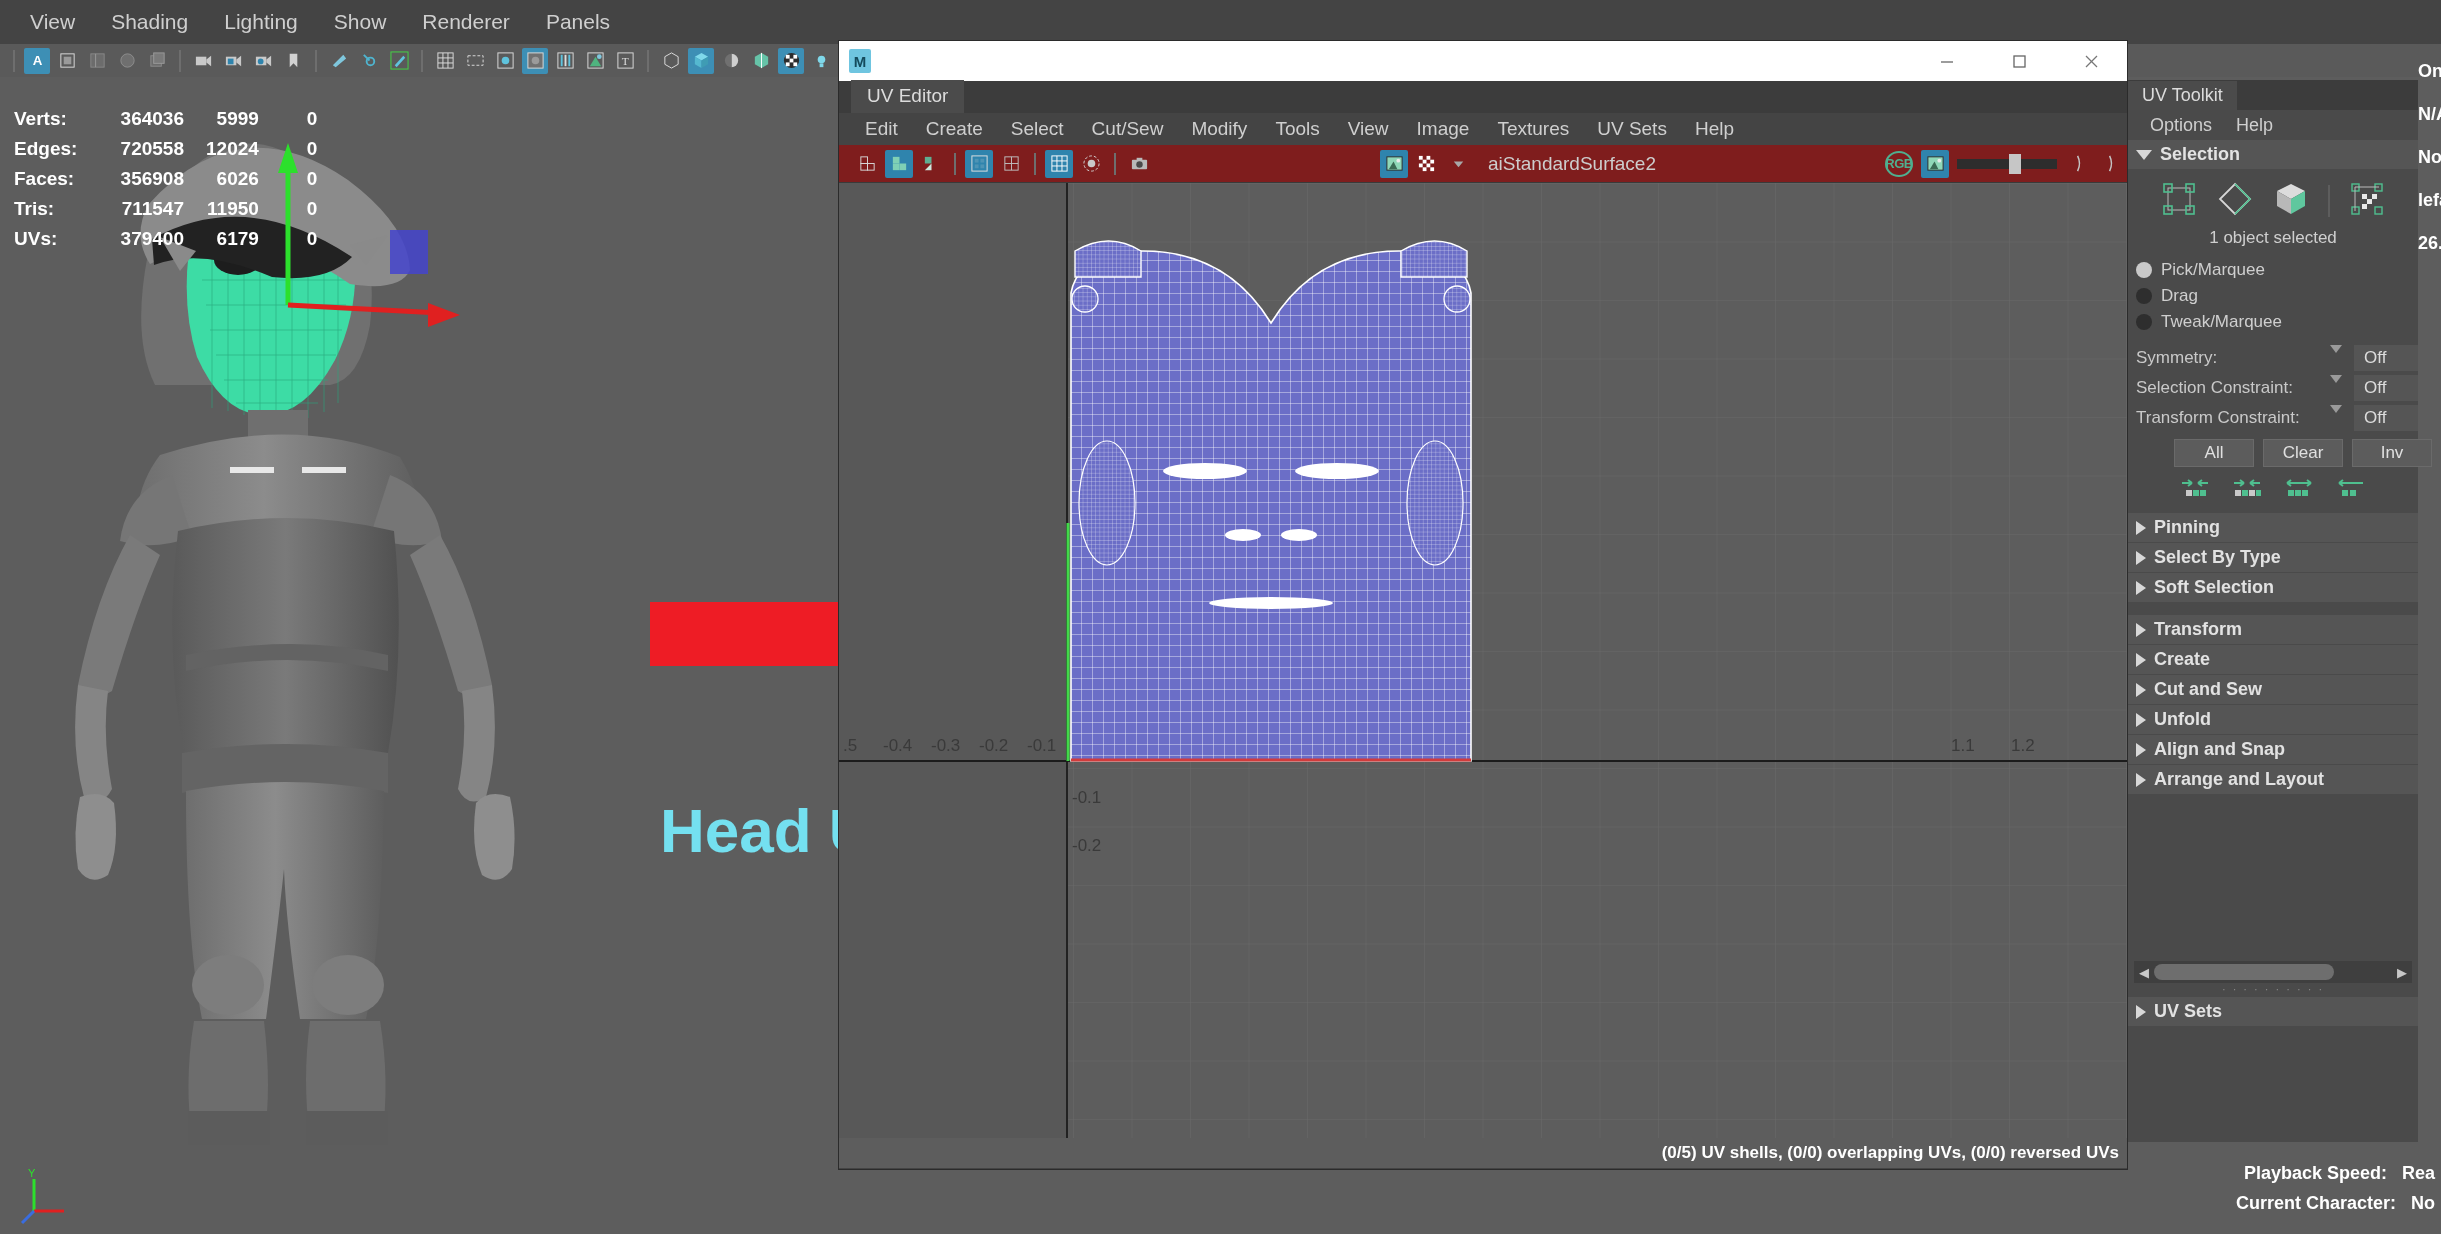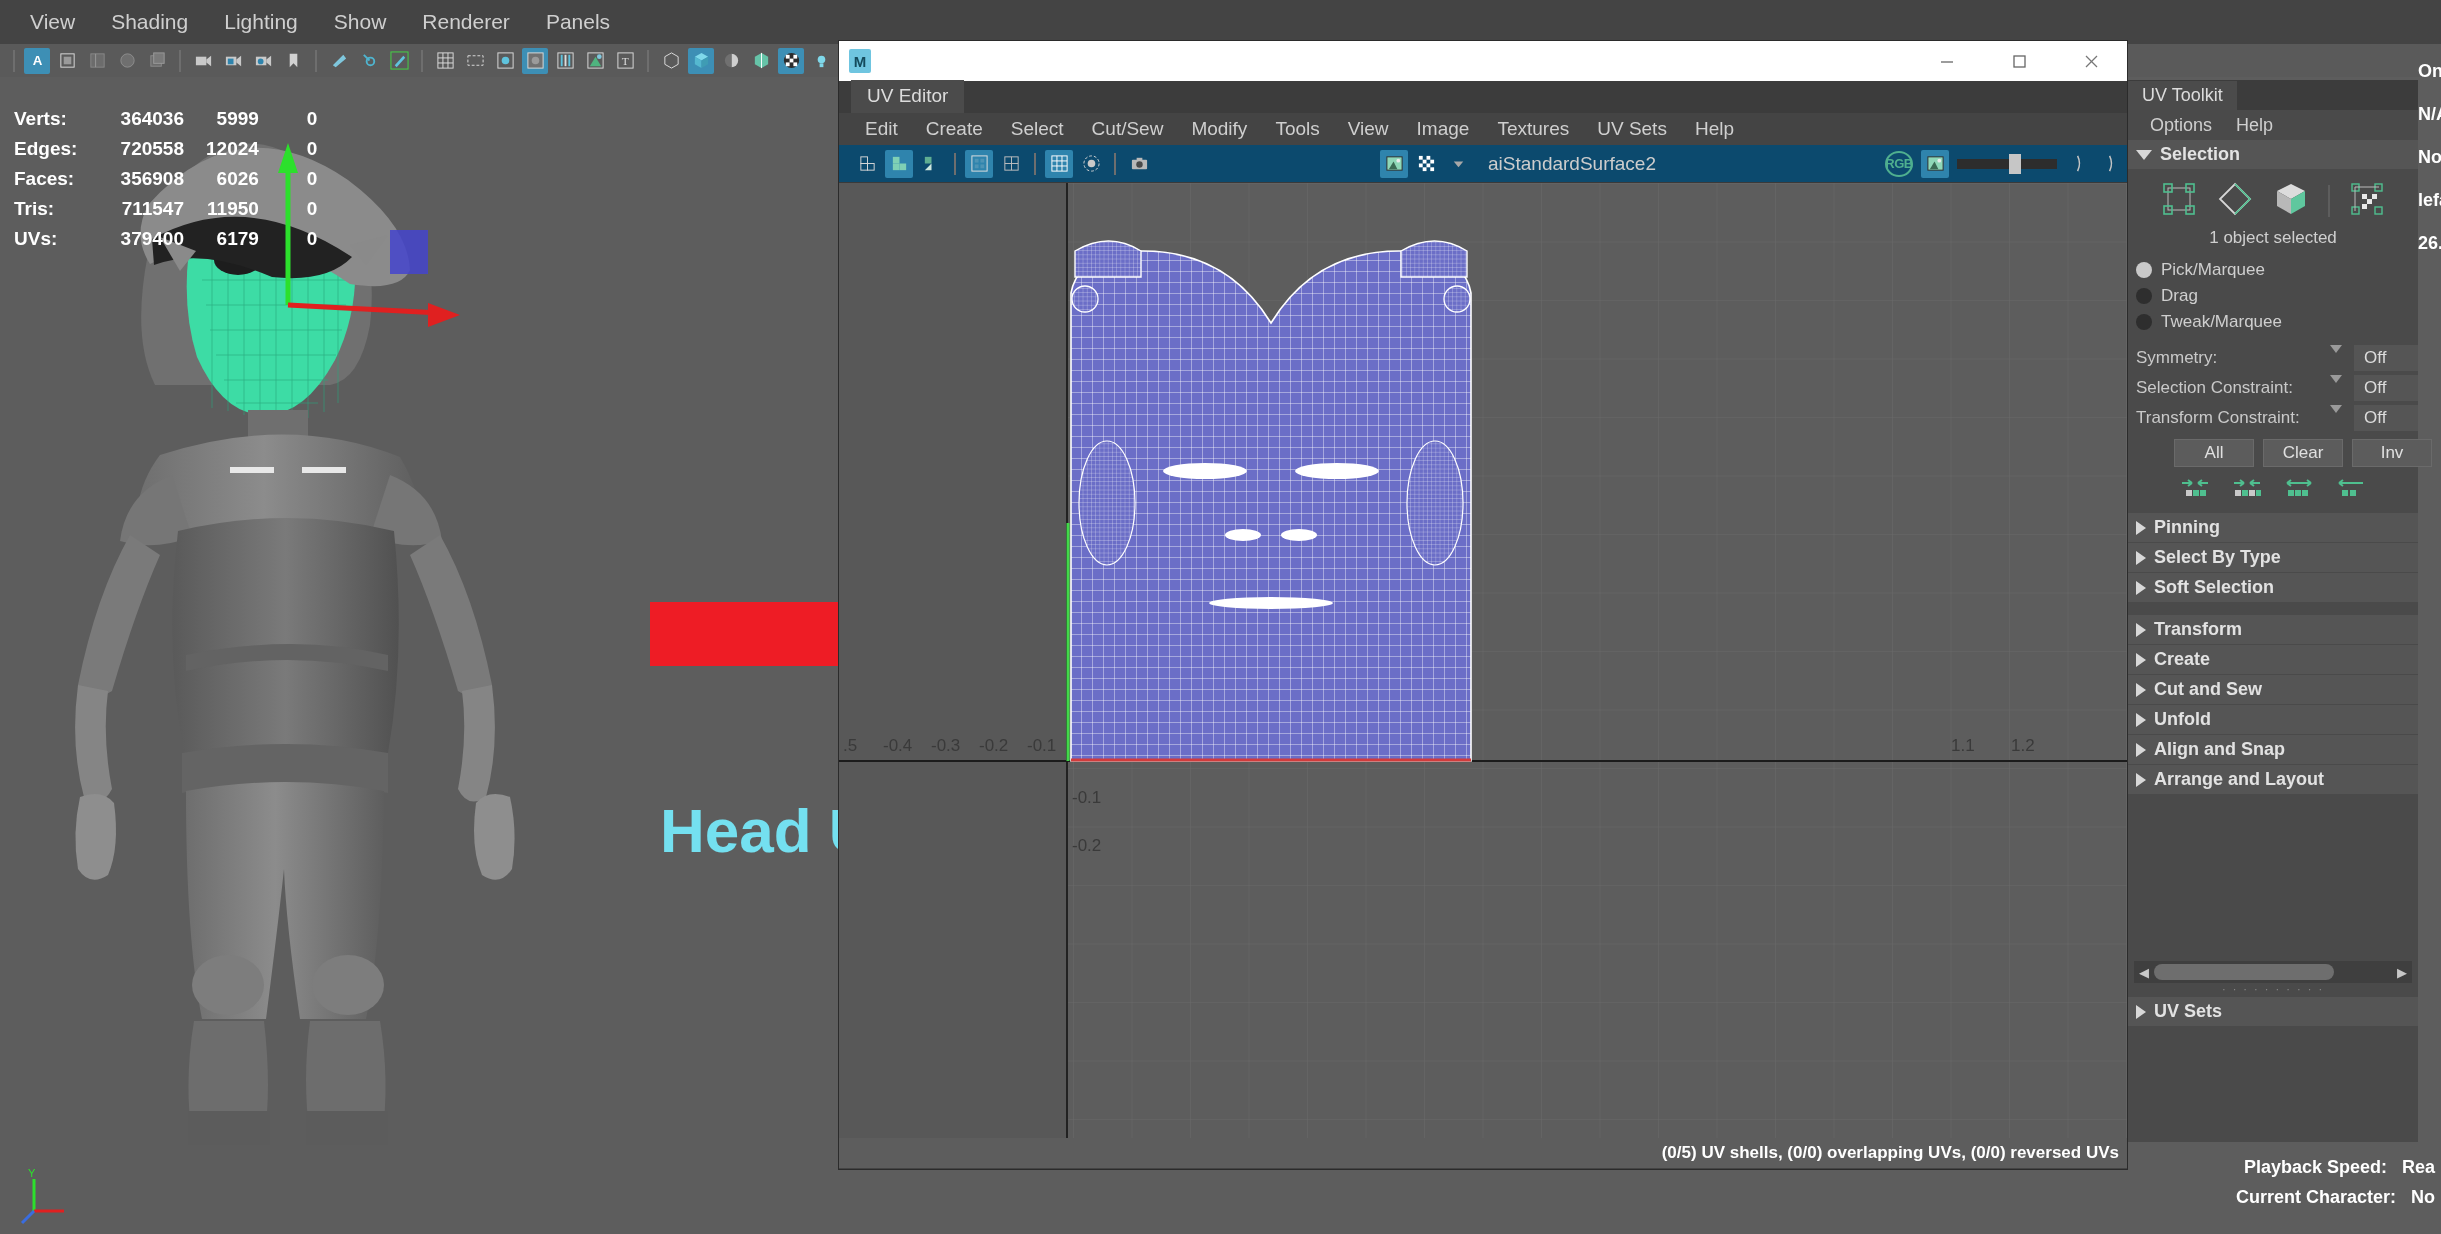--- a/index.html
+++ b/index.html
@@ -58,21 +58,21 @@
   .wbtn { width:72px; height:40px; display:flex; align-items:center; justify-content:center; }
   .wbtn svg { stroke:#555; }
 
   .uvtabbar { height:32px; background:#3c3c3c; display:flex; align-items:flex-end;padding-left:12px; }
   .uvtab { background:#4b4b4b; color:#dcdcdc; font-size:19px; padding:5px 16px 6px 16px; }
 
   .uvmenubar { height:32px; background:#444444; display:flex; align-items:center;
     padding-left:12px; }
   .uvmenubar .mi { font-size:19px; color:#cfcfcf; padding:0 14px; }
 
-  .uvtools { height:38px; background:#0c4a6e; display:flex; align-items:center;
+  .uvtools { height:38px; background:#7f1d1d; display:flex; align-items:center;
     padding-left:12px; border-bottom:1px solid #3a3a3a; }
   .uvtools .tbi { width:28px; height:28px; }
   .shadername { font-size:19px; color:#cdcdcd; margin-left:14px; white-space:nowrap; }
   .rgbico { width:28px; height:26px; display:flex; align-items:center; justify-content:center;
     color:#4faf8f; font-size:13px; font-weight:bold; border:2px solid #4faf8f;
     border-radius:50%; margin:0 6px; letter-spacing:-0.5px; }
   .slider { width:100px; height:10px; background:#2d2d2d; position:relative; margin:0 6px; }
   .slider i { position:absolute; left:52px; top:-5px; width:12px; height:20px; background:#c6c6c6; }
 
   .uvcanvas { position:relative; width:1288px; height:985px; background:#5d5d5d;
@@ -127,21 +127,21 @@
   .hscroll { height:22px; background:#3f3f3f; display:flex; align-items:center; }
   .hsarrow { width:20px; text-align:center; color:#c8c8c8; font-size:13px; }
   .hsthumb { height:16px; background:#6e6e6e; border-radius:8px; width:180px; }
   .hsdots { text-align:center; color:#8a8a8a; font-size:11px; letter-spacing:2px; height:10px; }
 
   
   .clipcol { position:absolute; left:2418px; top:50px; width:23px; height:320px;
     font-size:18px; font-weight:bold; color:#ffffff; overflow:hidden; }
   .clipcol div { padding:11px 0; white-space:nowrap; }
 
-  .bottominfo { position:absolute; right:6px; bottom:22px; text-align:right;
+  .bottominfo { position:absolute; right:6px; bottom:16px; text-align:right;
     font-size:18px; font-weight:bold; color:#ffffff; line-height:30px; }
   .bottominfo .lbl { display:inline-block; margin-right:10px; }
 </style>
 </head>
 <body>
 
 <div id="root">
 
   <div class="charwrap">
     <svg width="470" height="1110" viewBox="0 0 470 1110">

